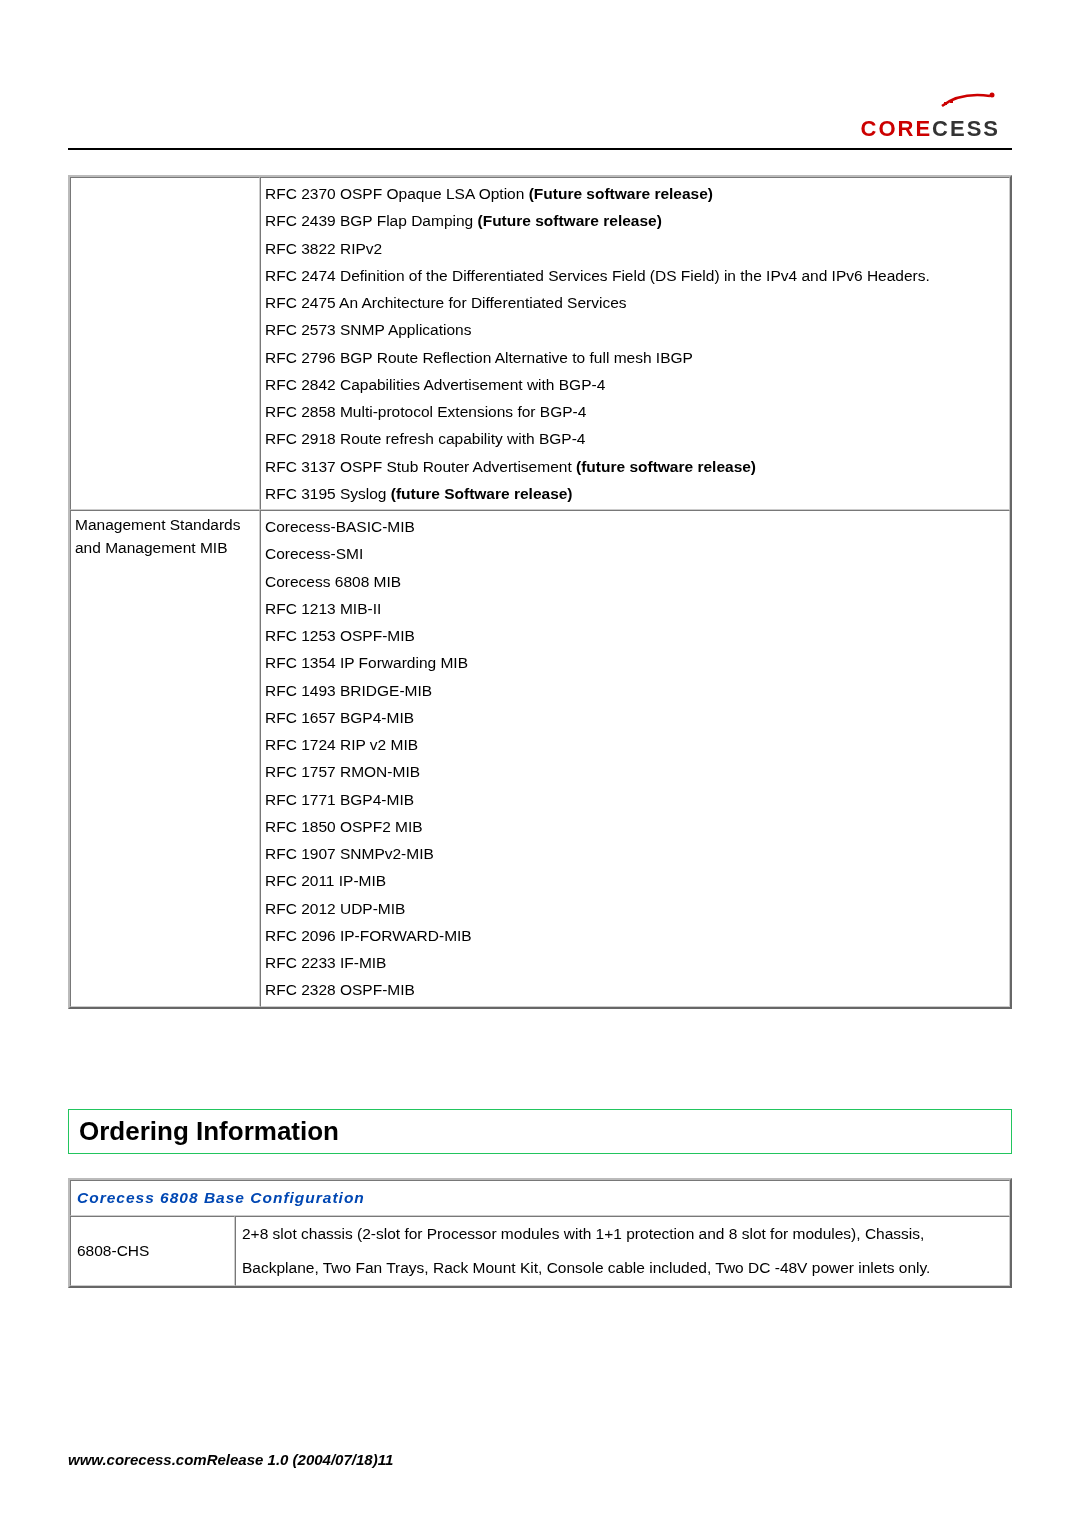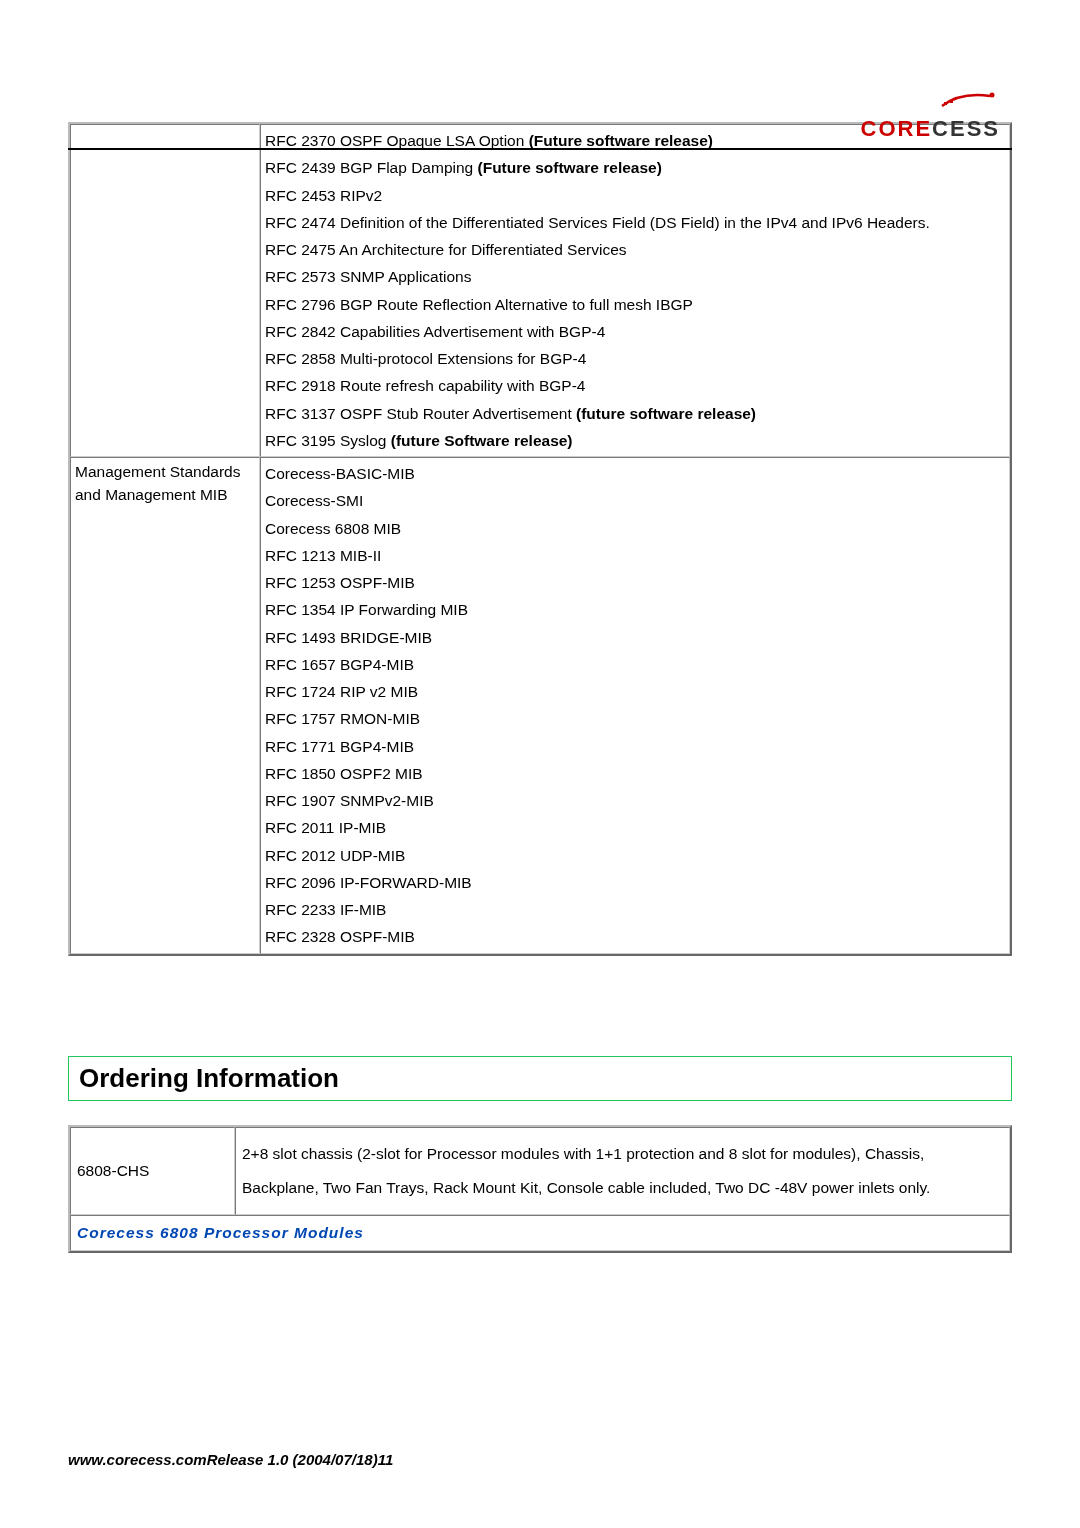--- a/index.html
+++ b/index.html
@@ -35,21 +35,21 @@
     .logo-text .red { color: #c00; }
     .hr-top {
       position: absolute;
       top: 148px;
       left: 68px;
       right: 68px;
       border: none;
       border-top: 2px solid #000;
     }
     .content {
-      margin-top: 42px;
+      margin-top: 95px;
       border-radius: 32px;
     }
     table.spec {
       width: 100%;
       border-collapse: separate;
       border-spacing: 0;
       border: 2px outset #bbb;
       font-size: 15.5px;
     }
     table.spec td {
@@ -73,21 +73,21 @@
     }
     table.order {
       width: 100%;
       border-collapse: separate;
       border-spacing: 0;
       border: 2px outset #bbb;
       font-size: 15.5px;
     }
     table.order td {
       border: 1px inset #ccc;
-      padding: 9px 6px;
+      padding: 0 6px;
       vertical-align: middle;
     }
     table.order td.section-row {
       color: #0047b3;
       font-style: italic;
       font-weight: bold;
       letter-spacing: 1px;
       padding: 8px 6px;
     }
     table.order td.code {
@@ -125,21 +125,21 @@
 
 <div class="content">
 
   <table class="spec">
     <tbody>
         <tr>
       <td class="label"></td>
       <td>
         <span class="line"><span>RFC 2370 OSPF Opaque LSA Option </span><span class="bold">(Future software release)</span></span>
         <span class="line"><span>RFC 2439 BGP Flap Damping </span><span class="bold">(Future software release)</span></span>
-        <span class="line">RFC 2453 RIPv2</span>
+        <span class="line">RFC 3822 RIPv2</span>
         <span class="line">RFC 2474 Definition of the Differentiated Services Field (DS Field) in the IPv4 and IPv6 Headers.</span>
         <span class="line">RFC 2475 An Architecture for Differentiated Services</span>
         <span class="line">RFC 2573 SNMP Applications</span>
         <span class="line">RFC 2796 BGP Route Reflection Alternative to full mesh IBGP</span>
         <span class="line">RFC 2842 Capabilities Advertisement with BGP-4</span>
         <span class="line">RFC 2858 Multi-protocol Extensions for BGP-4</span>
         <span class="line">RFC 2918 Route refresh capability with BGP-4</span>
         <span class="line"><span>RFC 3137 OSPF Stub Router Advertisement </span><span class="bold">(future software release)</span></span>
         <span class="line"><span>RFC 3195 Syslog </span><span class="bold">(future Software release)</span></span>
       </td>
@@ -167,26 +167,26 @@
         <span class="line">RFC 2328 OSPF-MIB</span>
       </td>
     </tr>
   </tbody>
     </table>
 
   <div class="section-heading">Ordering Information</div>
 
   <table class="order">
     <tbody>
+        <tr>
+      <td colspan="2" class="section-row">Corecess 6808 Base Configuration</td>
+    </tr>
     <tr>
       <td class="code">6808-CHS</td>
       <td class="desc">2+8 slot chassis (2-slot for Processor modules with 1+1 protection and 8 slot for modules), Chassis, Backplane, Two Fan Trays, Rack Mount Kit, Console cable included, Two DC -48V power inlets only.</td>
-    </tr>
-    <tr>
-      <td colspan="2" class="section-row">Corecess 6808 Processor Modules</td>
     </tr>
   </tbody>
     </table>
 
 </div>
 
 <div class="footer">
   <span>www.corecess.com</span>
   <span>Release 1.0 (2004/07/18)</span>
   <span>11</span>

